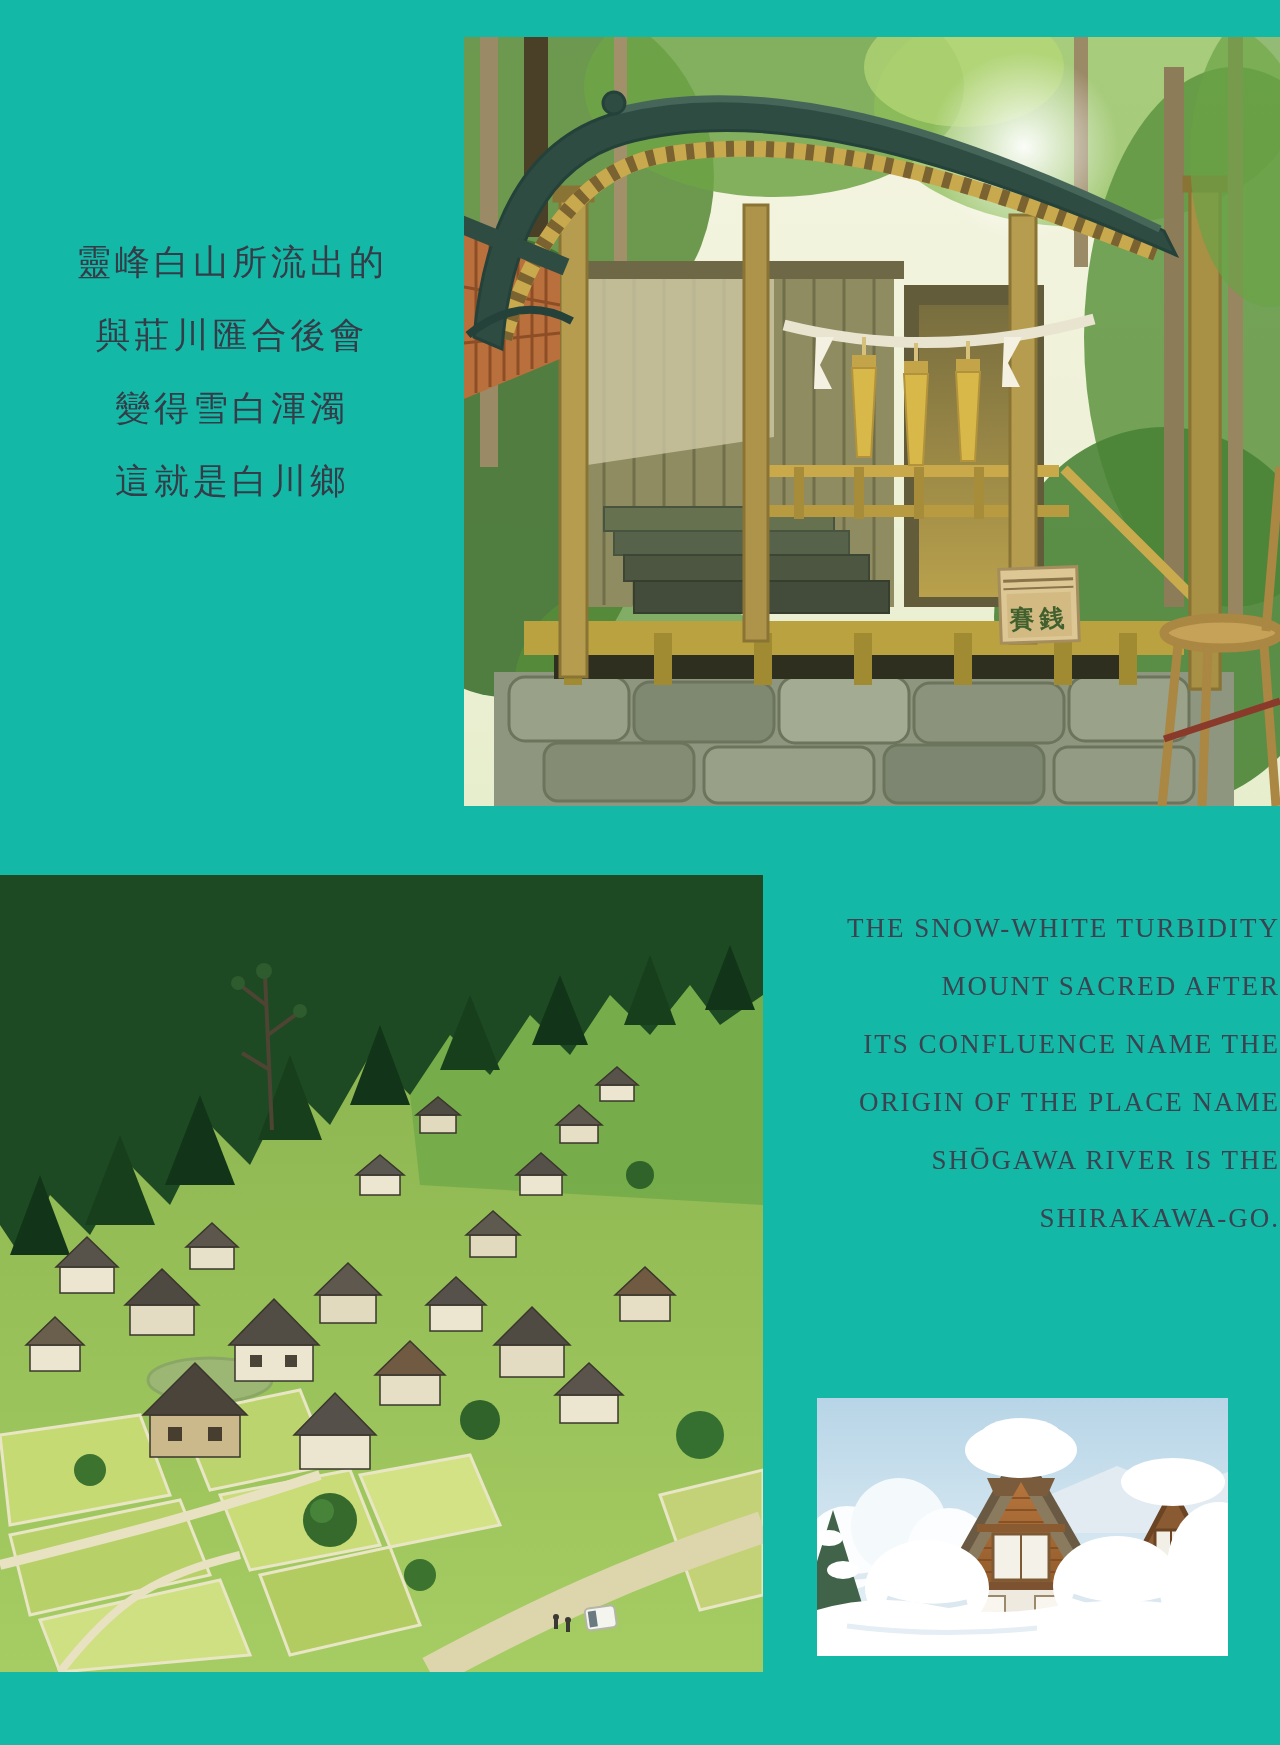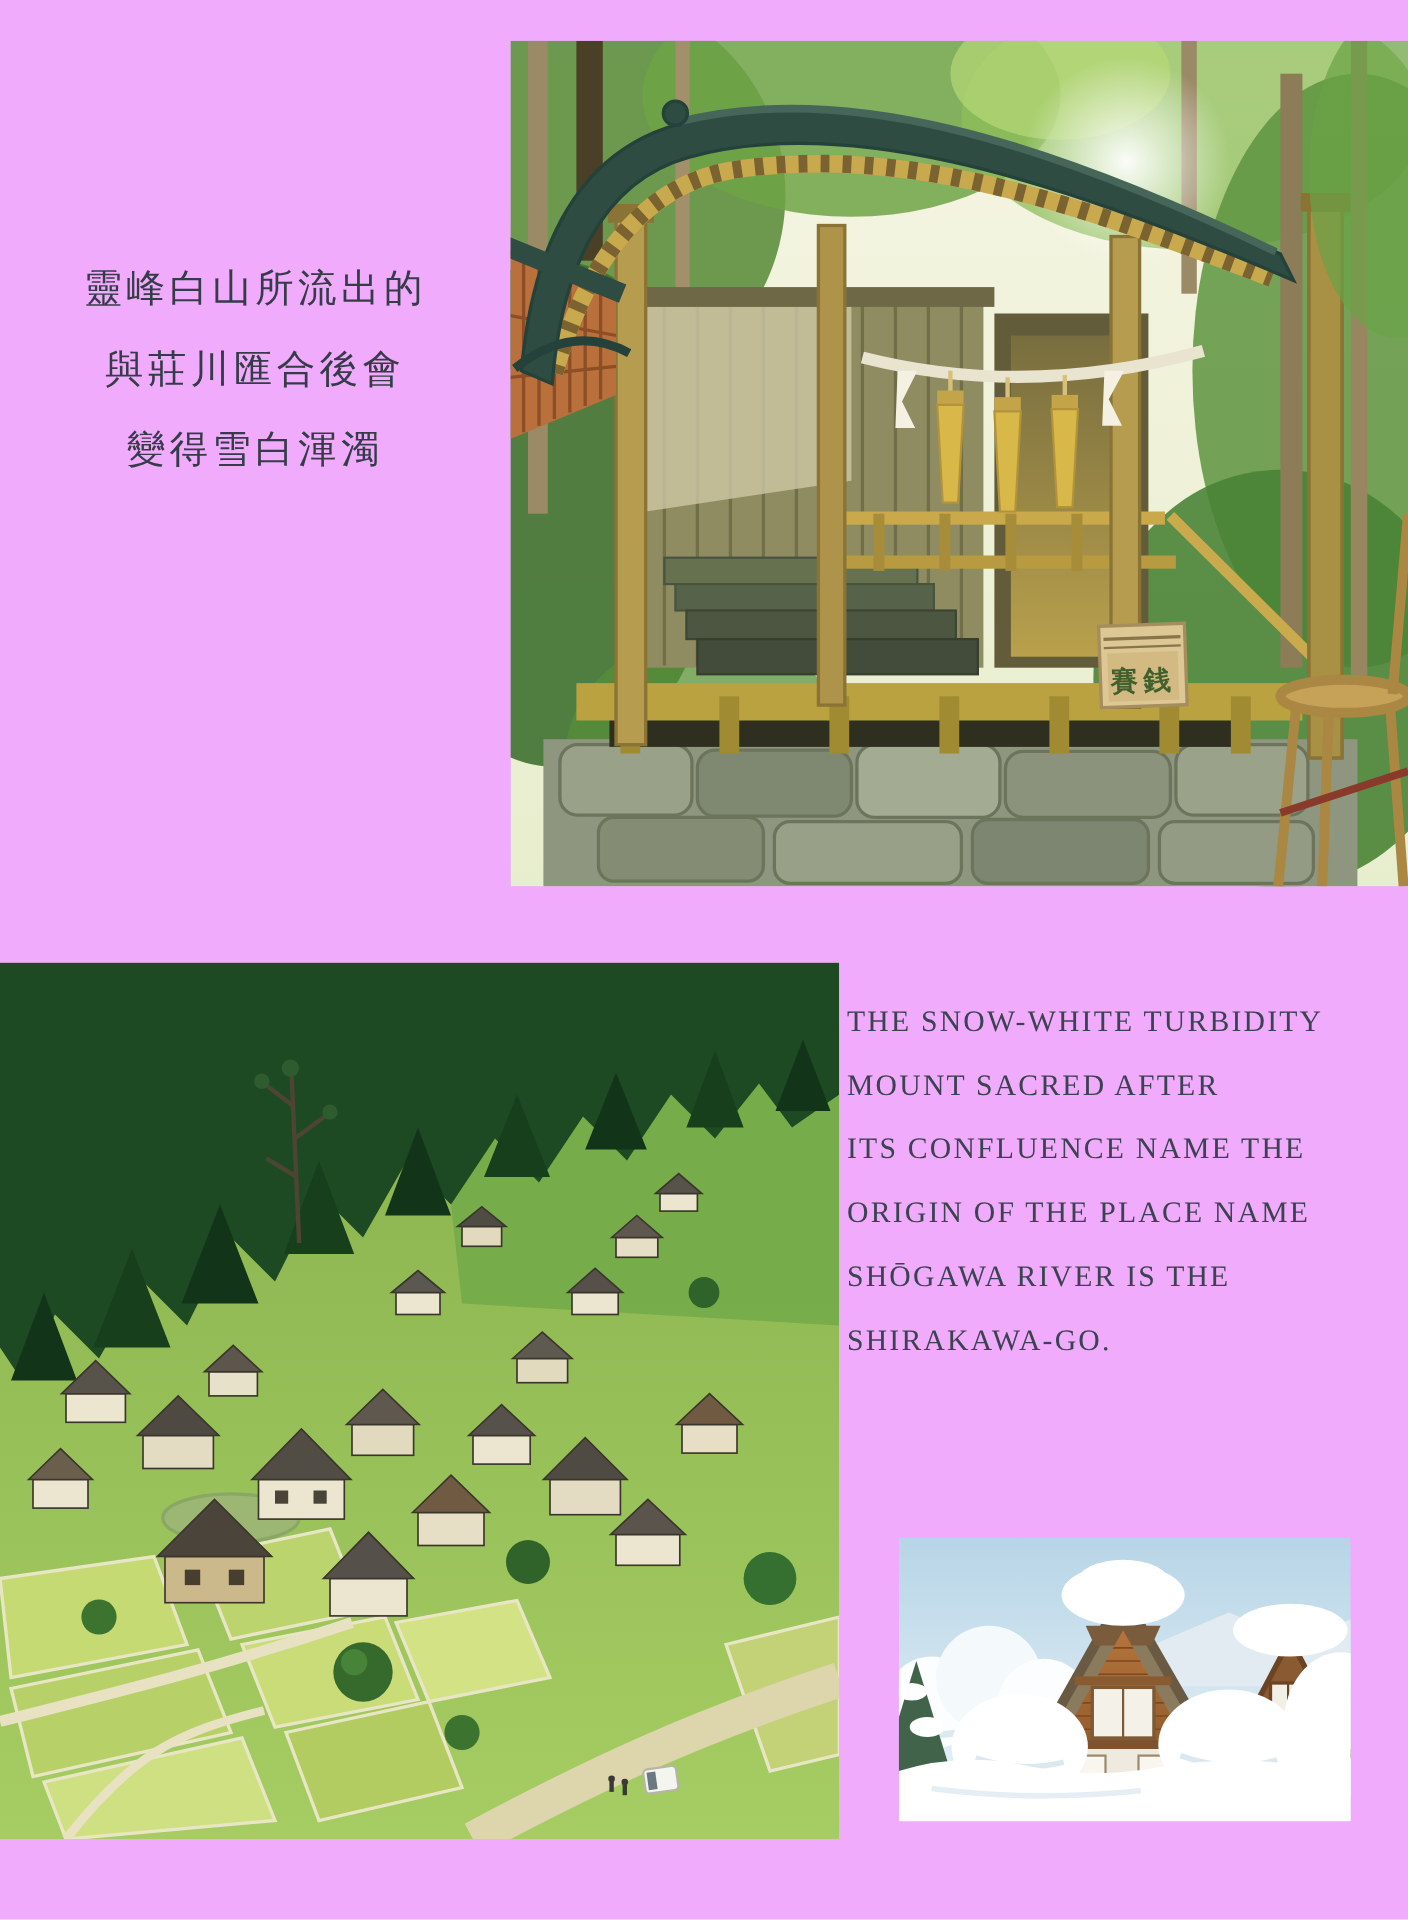--- a/index.html
+++ b/index.html
@@ -1,35 +1,35 @@
 <!DOCTYPE html>
 <html><head>
 <meta charset="utf-8">
 <style>
   html,body{margin:0;padding:0;background:#ffffff;}
   .page{
     position:relative;
     width:1280px;height:1745px;
     margin:0 auto;
-    background:#f0abfc;
+    background:#14b8a6;
     font-family:"Liberation Serif","DejaVu Serif",serif;
     overflow:hidden;
   }
   
   .cn-block{
     position:absolute;left:0;top:226px;width:464px;
     text-align:center;
     font-size:35px;line-height:73px;
     letter-spacing:4px;
     color:#353c48;
   }
   .cn-line{white-space:nowrap;}
   .en-block{
     position:absolute;left:770px;top:899px;width:510px;
-    text-align:left;
+    text-align:right;
     font-size:27px;line-height:58px;
     letter-spacing:2px;
     color:#3b4250;
   }
   .en-line{white-space:nowrap;}
   
   .photo{position:absolute;overflow:hidden;}
   .photo svg{display:block;width:100%;height:100%;}
   .photo-shrine{left:464px;top:37px;width:816px;height:769px;}
   .photo-village{left:0;top:875px;width:763px;height:797px;}
@@ -37,20 +37,21 @@
 </style>
 </head>
 <body>
 
 <div class="page">
 
   <div class="cn-block">
     <div class="cn-line">靈峰白山所流出的</div>
     <div class="cn-line">與莊川匯合後會</div>
     <div class="cn-line">變得雪白渾濁</div>
+    <div class="cn-line">這就是白川鄉</div>
   </div>
 
   <figure class="photo photo-shrine" style="margin:0;" aria-label="Weathered wooden shrine among sunlit green trees with stone base and offering box">
     <svg viewBox="0 0 816 769" preserveAspectRatio="none">
       <defs>
         <linearGradient id="sky1" x1="0" y1="0" x2="0" y2="1">
           <stop offset="0" stop-color="#f6f5e3"></stop>
             <stop offset="1" stop-color="#e7eecd"></stop>
         </linearGradient>
         <radialGradient id="flare" cx="0.5" cy="0.5" r="0.5">

